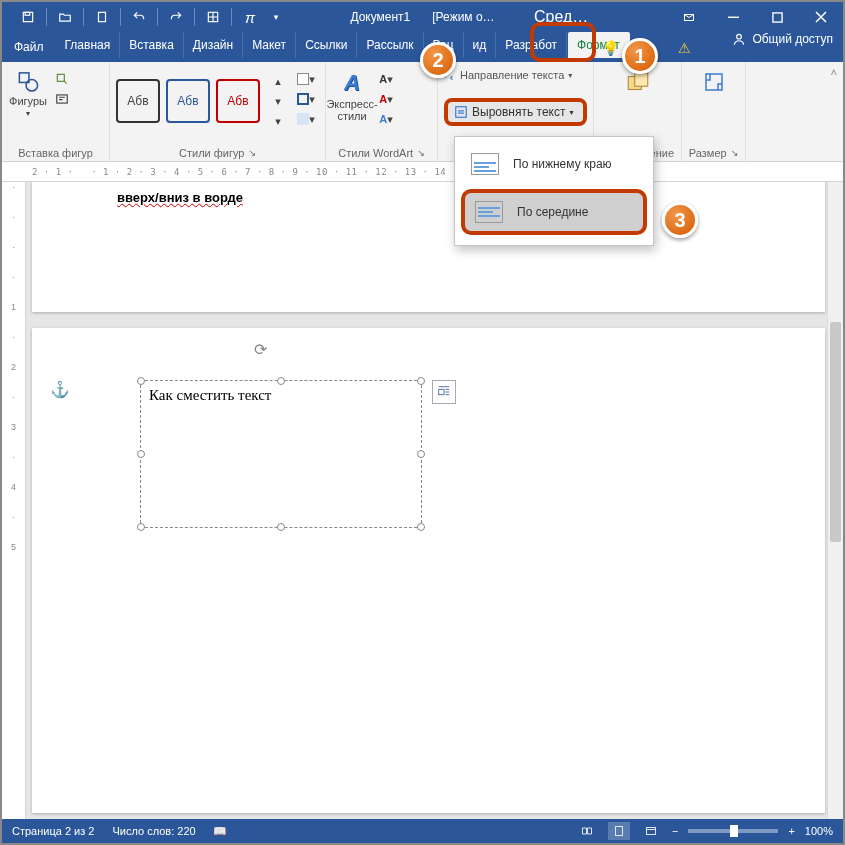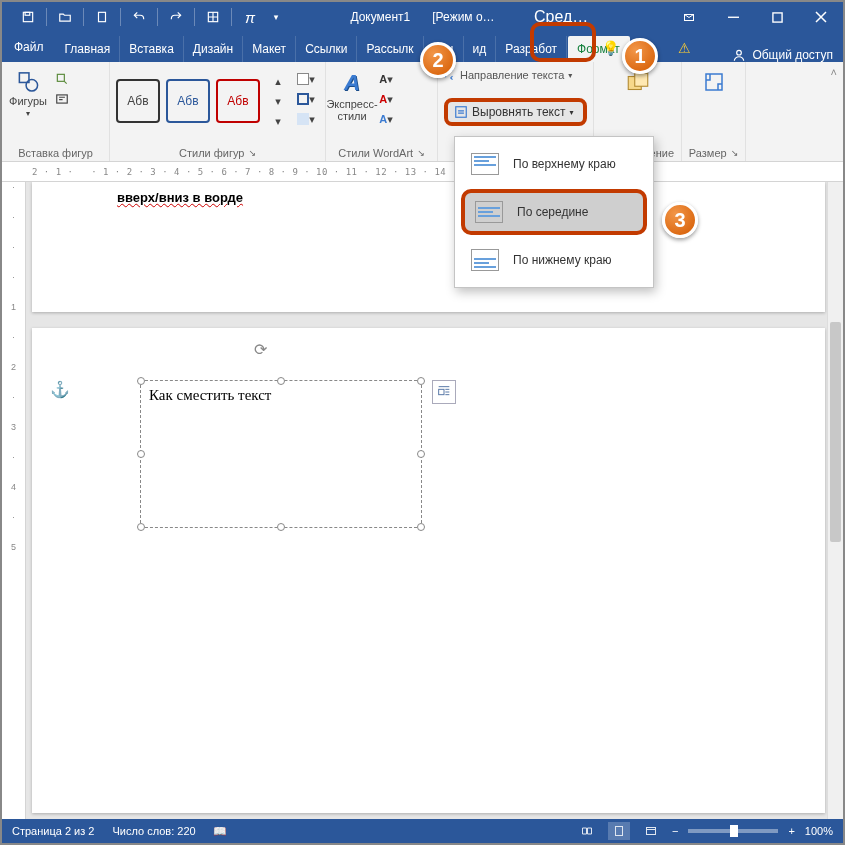--- a/index.html
+++ b/index.html
@@ -9,21 +9,21 @@
   .titlebar { height: 30px; background: #2b579a; display: flex; align-items: center; color: #fff; font-size: 12px; position: relative; }
   .qat { display: flex; gap: 0; margin-left: 8px; align-items: center; }
   .qat-btn { width: 36px; height: 28px; display: flex; align-items: center; justify-content: center; color: #fff; }
   .qat-btn svg { width: 14px; height: 14px; }
   .qat-sep { width: 1px; height: 18px; background: rgba(255,255,255,0.3); }
   .title-center { position: absolute; left: 50%; transform: translateX(-50%); display: flex; align-items: center; gap: 22px; }
   .win-ctrl { position: absolute; right: 0; top: 0; display: flex; }
   .win-btn { width: 44px; height: 30px; display: flex; align-items: center; justify-content: center; color: #fff; }
 
   
-  .tabrow { height: 30px; background: #2b579a; display: flex; align-items: flex-end; color: #fff; font-size: 12px; position: relative; }
+  .tabrow { height: 30px; background: #2b579a; display: flex; color: #fff; font-size: 12px; position: relative; }
   .tab-file { padding: 0 12px; height: 30px; display: flex; align-items: center; }
   .tab { padding: 0 9px; height: 26px; display: flex; align-items: center; border-right: 1px solid rgba(255,255,255,0.15); }
   .tab.active { background: #f3f3f3; color: #15803d; border-radius: 2px 2px 0 0; }
   .callout-tab { border: 4px solid #c23a00; border-radius: 10px; position: absolute; z-index: 40; }
   .share { position: absolute; right: 10px; display: flex; align-items: center; gap: 6px; }
 
   
   .badge { width: 36px; height: 36px; border-radius: 50%; background: radial-gradient(circle at 35% 30%, #f29648, #d45a00); color:#fff; display:flex; align-items:center; justify-content:center; font-size:20px; font-weight:bold; border:3px solid #fff; box-shadow: 0 2px 4px rgba(0,0,0,.4); position:absolute; z-index:60;}
 
   
@@ -309,42 +309,34 @@
     <div class="group-label">
         <span>Размер</span>
         <span style="font-size:9px;">↘</span>
       </div>
   </div>
   <div style="position:absolute; right:6px; top:4px; font-size:11px; color:#888;">˄</div>
 </div>
 
 <div class="dropdown">
   <div class="dd-item">
-    <div class="dd-icon top">
+    <div class="dd-icon bot">
         <div class="dd-line"></div>
         <div class="dd-line" style="width:70%;"></div>
         <div class="dd-line"></div>
       </div>
-    <span>По верхнему краю</span>
+    <span>По нижнему краю</span>
   </div>
   <div class="dd-item sel">
     <div class="dd-icon">
         <div class="dd-line"></div>
         <div class="dd-line" style="width:70%;"></div>
         <div class="dd-line"></div>
       </div>
     <span>По середине</span>
-  </div>
-  <div class="dd-item">
-    <div class="dd-icon bot">
-        <div class="dd-line"></div>
-        <div class="dd-line" style="width:70%;"></div>
-        <div class="dd-line"></div>
-      </div>
-    <span>По нижнему краю</span>
   </div>
 </div>
 <div class="badge" style="left:660px; top:200px;">3</div>
 
 <div class="ruler">
   <div class="ruler-inner">
       <span class="ruler-txt">2 · 1 ·   · 1 · 2 · 3 · 4 · 5 · 6 · 7 · 8 · 9 · 10 · 11 · 12 · 13 · 14 · 15 · 16 ·</span>
     </div>
 </div>
 

